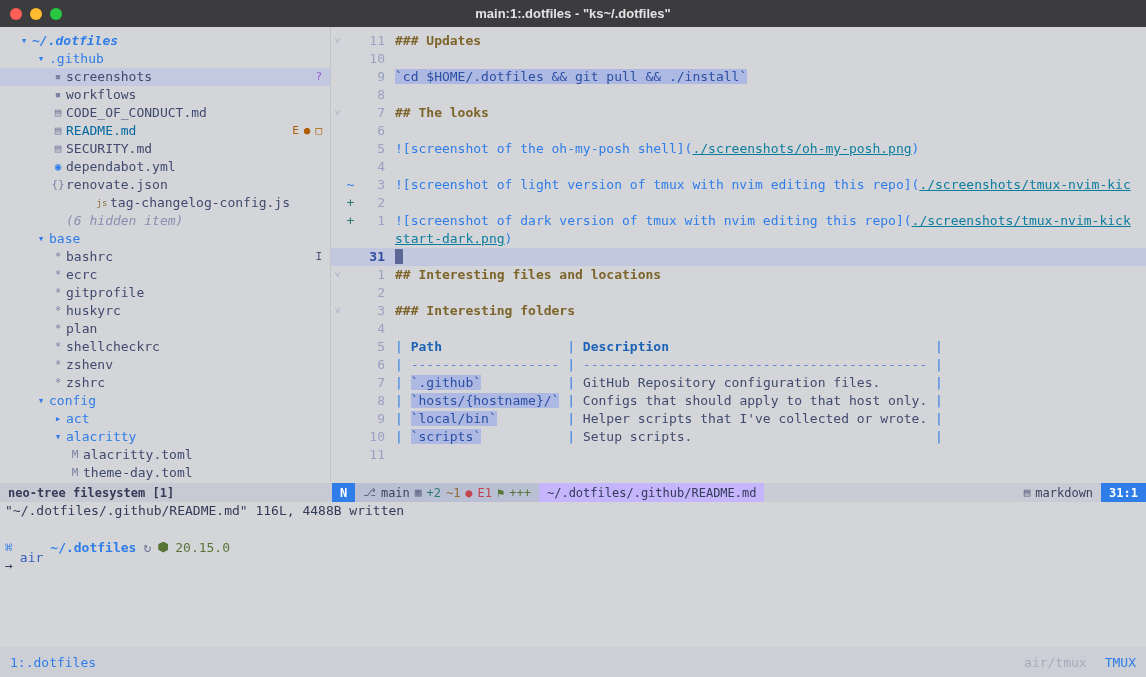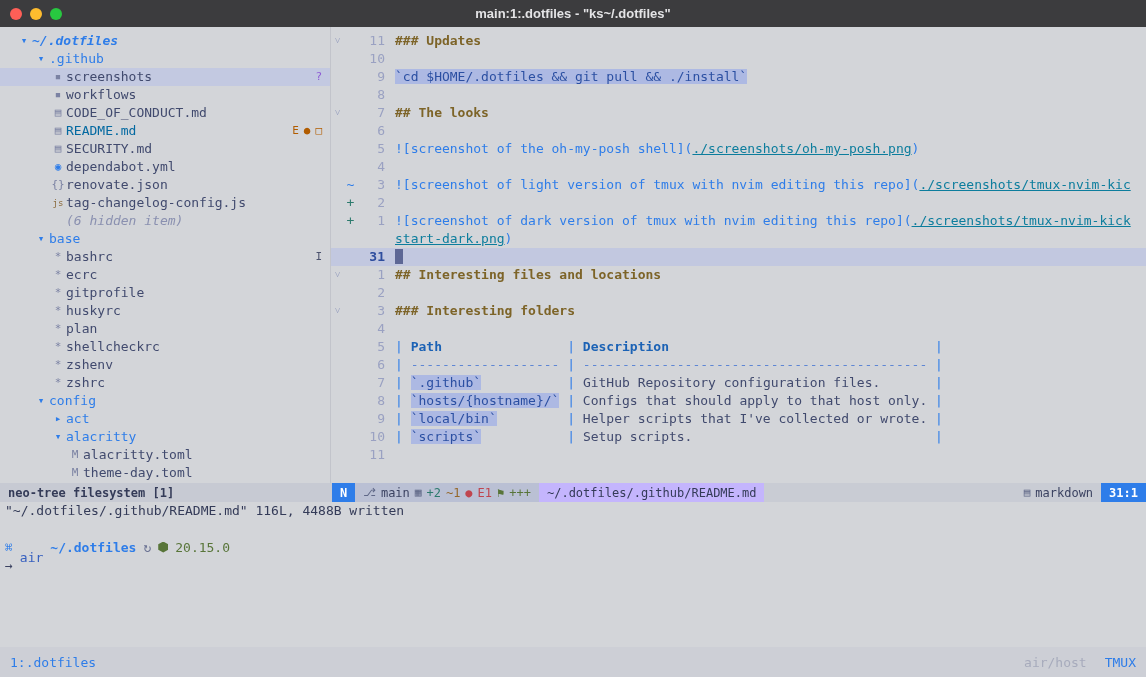--- a/index.html
+++ b/index.html
@@ -20,21 +20,21 @@
 
   .nvim { height: 456px; display: flex; flex: none; overflow: hidden; }
 
   
   .sidebar { width: 331px; flex: none; border-right: 1px solid #c2c4cb; padding-top: 5px; background: #d3d5d9; overflow: hidden; }
   .trow { height: 18px; line-height: 18px; display: flex; align-items: center; padding-right: 8px; white-space: pre; }
   .trow.sel { background: #c3c9e1; }
   .ticon { width: 16px; flex: none; text-align: center; font-size: 11px; }
   .ticon.blue { color: #2e7de9; }
   .ticon.gray { color: #7b82a3; }
-  .ticon.js { color: #8c6c3e; font-size: 9px; font-weight: normal; }
+  .ticon.js { color: #8c6c3e; font-size: 9px; font-weight: normal; margin-left: 44px; }
   .tlabel.root { color: #2e7de9; font-weight: bold; font-style: italic; }
   .tlabel.dir { color: #2e7de9; }
   .tlabel.file { color: #414a6e; }
   .tlabel.orange { color: #0369a1; }
   .tlabel.hidden { color: #8a90b0; font-style: italic; }
   .tbadges { margin-left: auto; display: flex; gap: 5px; font-size: 11px; }
   .b-purple { color: #8d5bd4; }
   .b-orange { color: #b15c00; }
   .b-dim { color: #4c536e; }
 
@@ -326,18 +326,18 @@
       <div class="prow">
         <span class="pchar">→</span>
       </div>
     </div>
 
     <div class="spacer"></div>
 
     <div class="tmuxbar">
       <span class="tleft">1:.dotfiles</span>
       <span class="fill"></span>
-      <span class="tdim">air/host</span>
+      <span class="tdim">air/tmux</span>
       <span class="tblue">TMUX</span>
     </div>
 
   </div>
 </div>
 
 </body></html>

